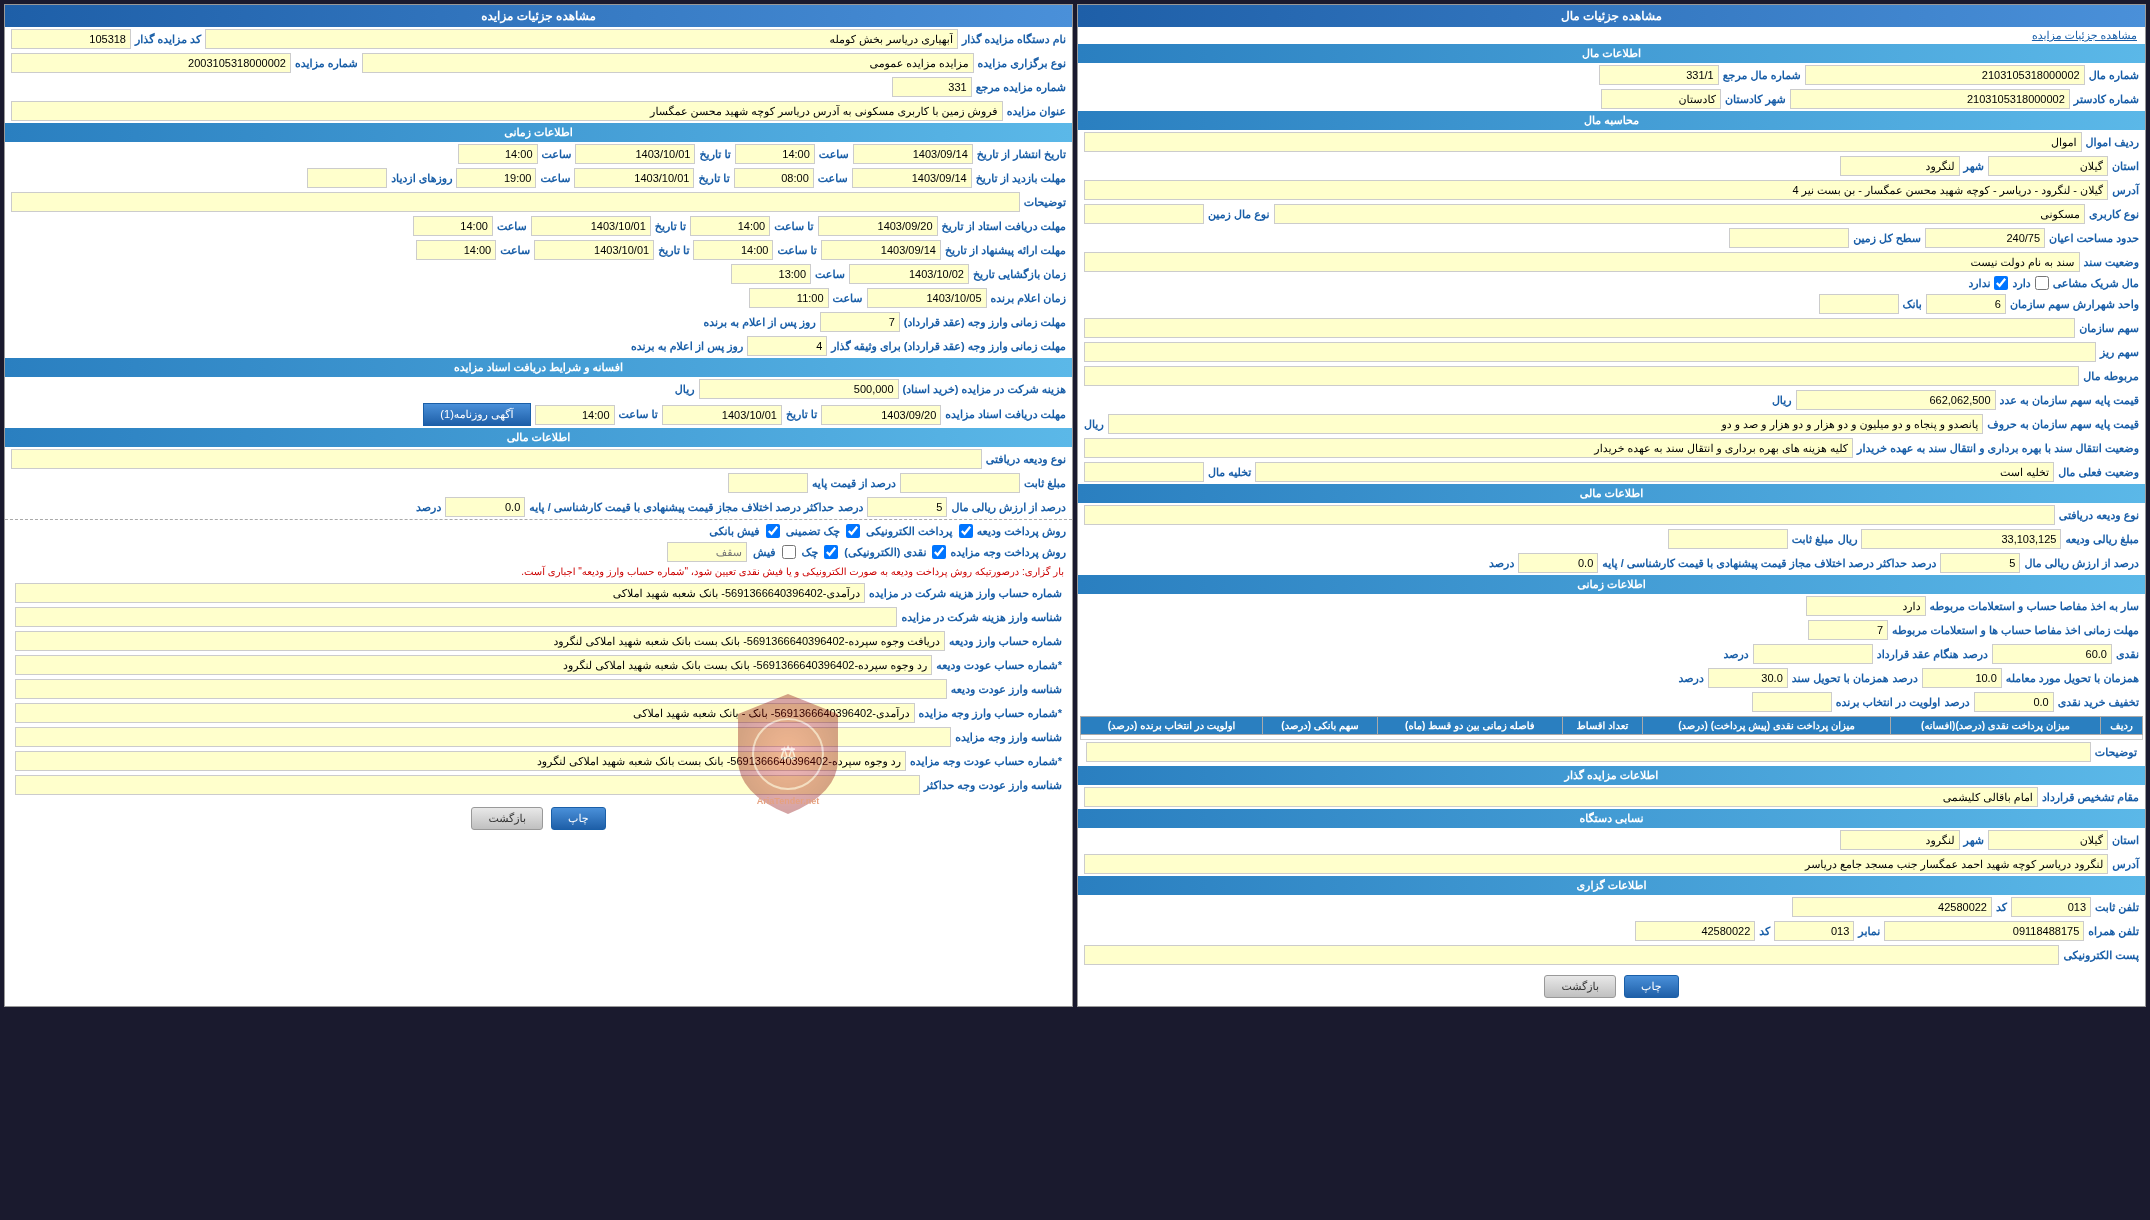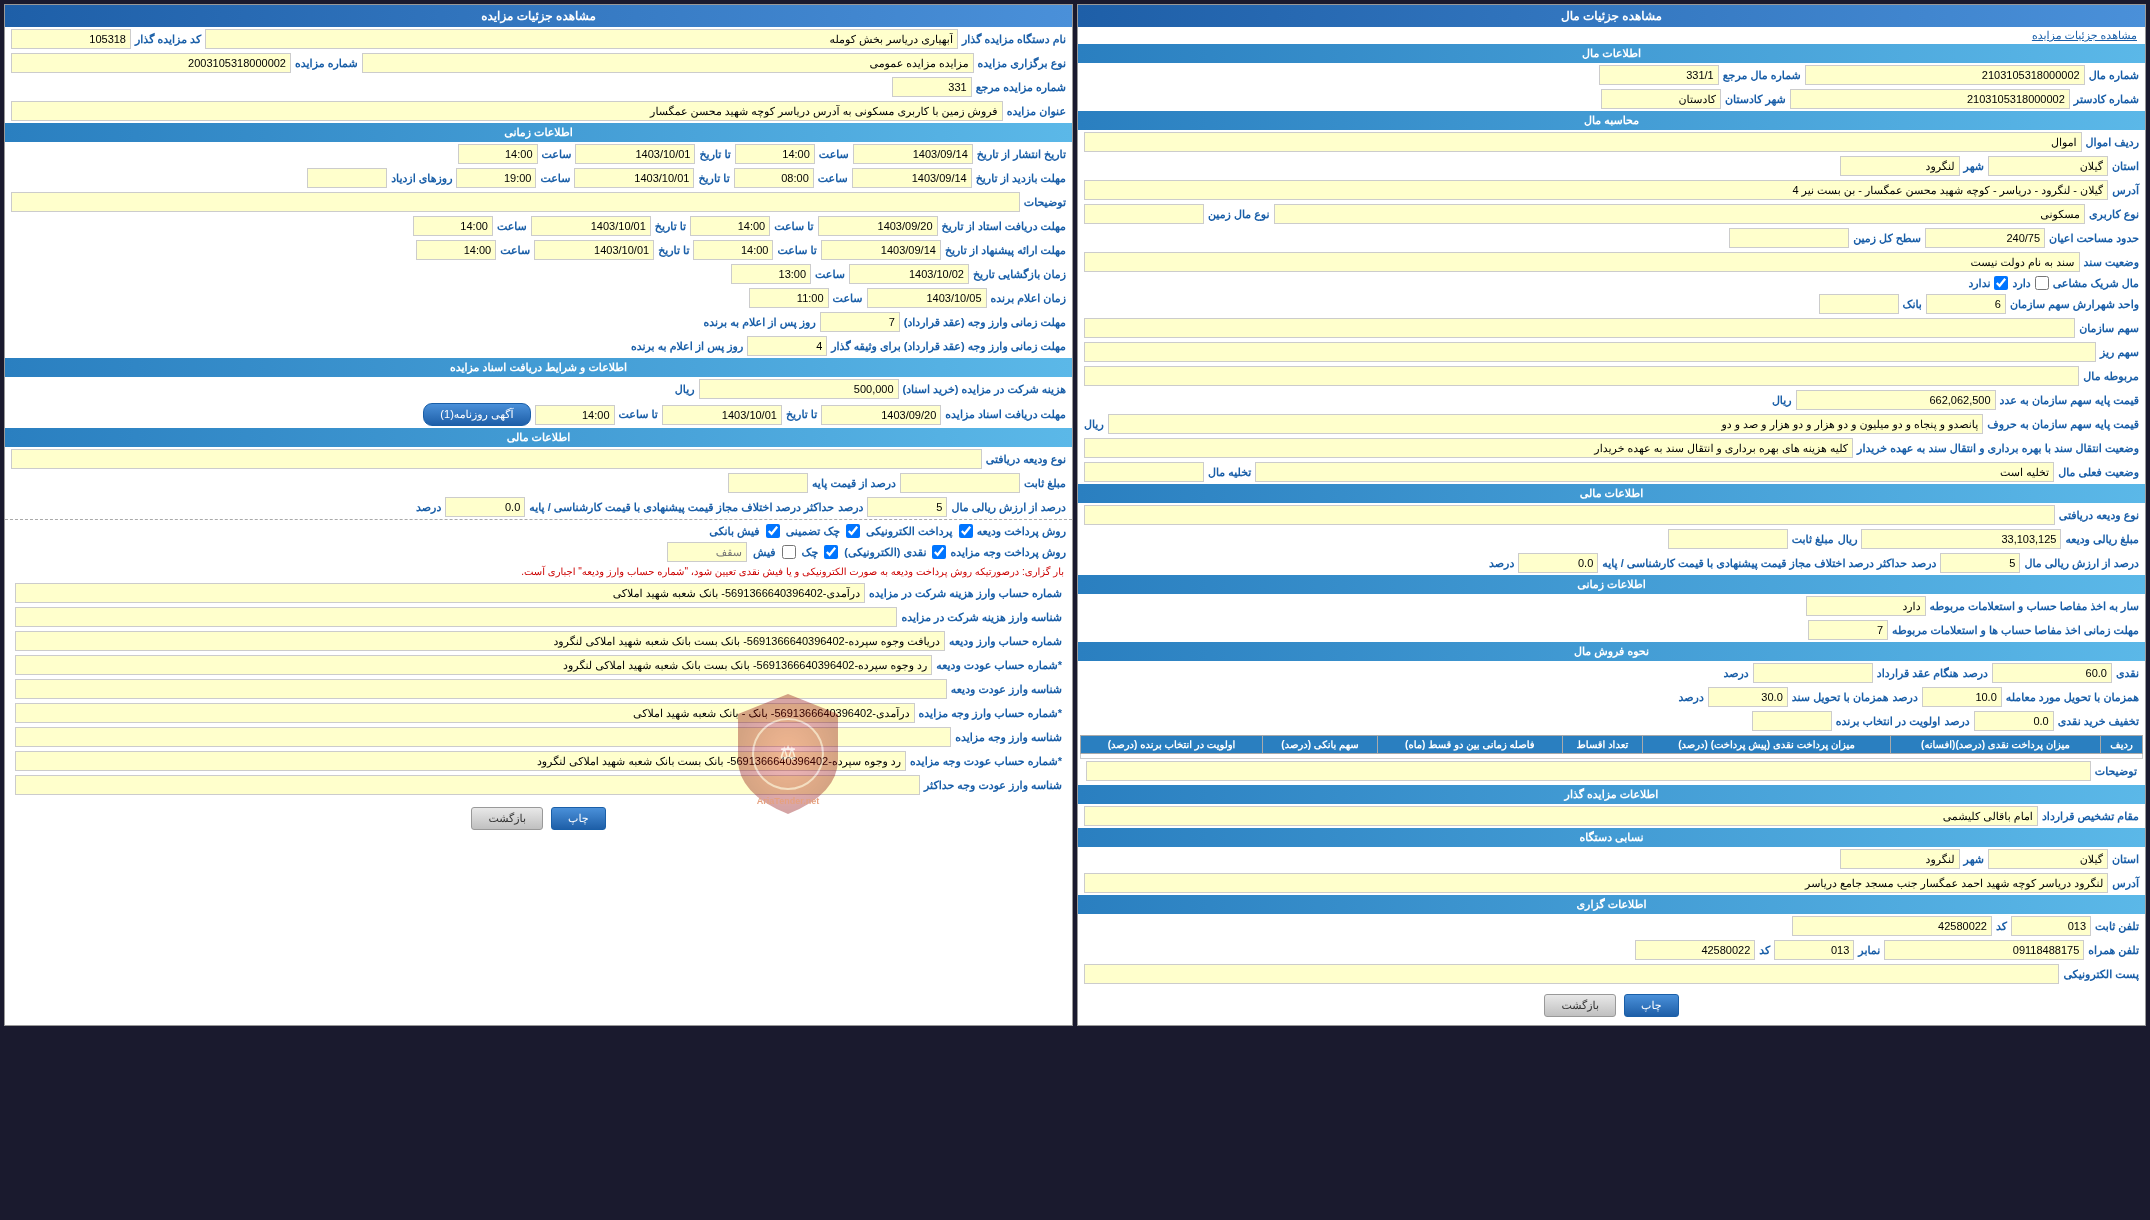--- a/index.html
+++ b/index.html
@@ -104,21 +104,21 @@
       background: #ffffcc;
     }
     .btn-blue {
       background: linear-gradient(to bottom, #4a90d9, #1e5fa8);
       color: #fff;
       border: 1px solid #1a5fa8;
       padding: 4px 16px;
       font-family: Tahoma, Arial, sans-serif;
       font-size: 11px;
       cursor: pointer;
-      border-radius: 9px;
+      border-radius: 0;
     }
     .btn-print {
       background: linear-gradient(to bottom, #4a90d9, #1e5fa8);
       color: #fff;
       border: 1px solid #1a5fa8;
       padding: 4px 16px;
       font-family: Tahoma, Arial, sans-serif;
       font-size: 11px;
       cursor: pointer;
       border-radius: 3px;
@@ -306,21 +306,20 @@
   <div class="sub-header">اطلاعات زمانی</div>
   <div class="row">
     <label>سار به اخذ مفاصا حساب و استعلامات مربوطه</label>
     <input type="text" class="w-md" value="دارد" style="">
   </div>
   <div class="row">
     <label>مهلت زمانی اخذ مفاصا حساب ها و استعلامات مربوطه</label>
     <input type="text" class="w-sm" value="7" style="">
   </div>
 
-  <div class="sub-header">نحوه فروش مال</div>
   <div class="row">
     <label>نقدی</label>
     <input type="text" class="w-md" value="60.0" style="">
     <label>درصد</label>
     <label>هنگام عقد قرارداد</label>
     <input type="text" class="w-md" style="">
     <label>درصد</label>
   </div>
   <div class="row">
     <label>همزمان با تحویل مورد معامله</label>
@@ -502,21 +501,21 @@
     <label>مهلت زمانی وارز وجه (عقد قرارداد)</label>
     <input type="text" class="w-sm" value="7" style="">
     <label>روز پس از اعلام به برنده</label>
   </div>
   <div class="row">
     <label>مهلت زمانی وارز وجه (عقد قرارداد) برای وثیقه گذار</label>
     <input type="text" class="w-sm" value="4" style="">
     <label>روز پس از اعلام به برنده</label>
   </div>
 
-  <div class="sub-header">اطلاعات و شرایط دریافت اسناد مزایده</div>
+  <div class="sub-header">افسانه و شرایط دریافت اسناد مزایده</div>
   <div class="row">
     <label>هزینه شرکت در مزایده (خرید اسناد)</label>
     <input type="text" class="w-lg" value="500,000" style="">
     <label>ریال</label>
   </div>
   <div class="row">
     <label>مهلت دریافت اسناد مزایده</label>
     <input type="text" class="w-md" value="1403/09/20" style="">
     <label>تا تاریخ</label>
     <input type="text" class="w-md" value="1403/10/01" style="">

